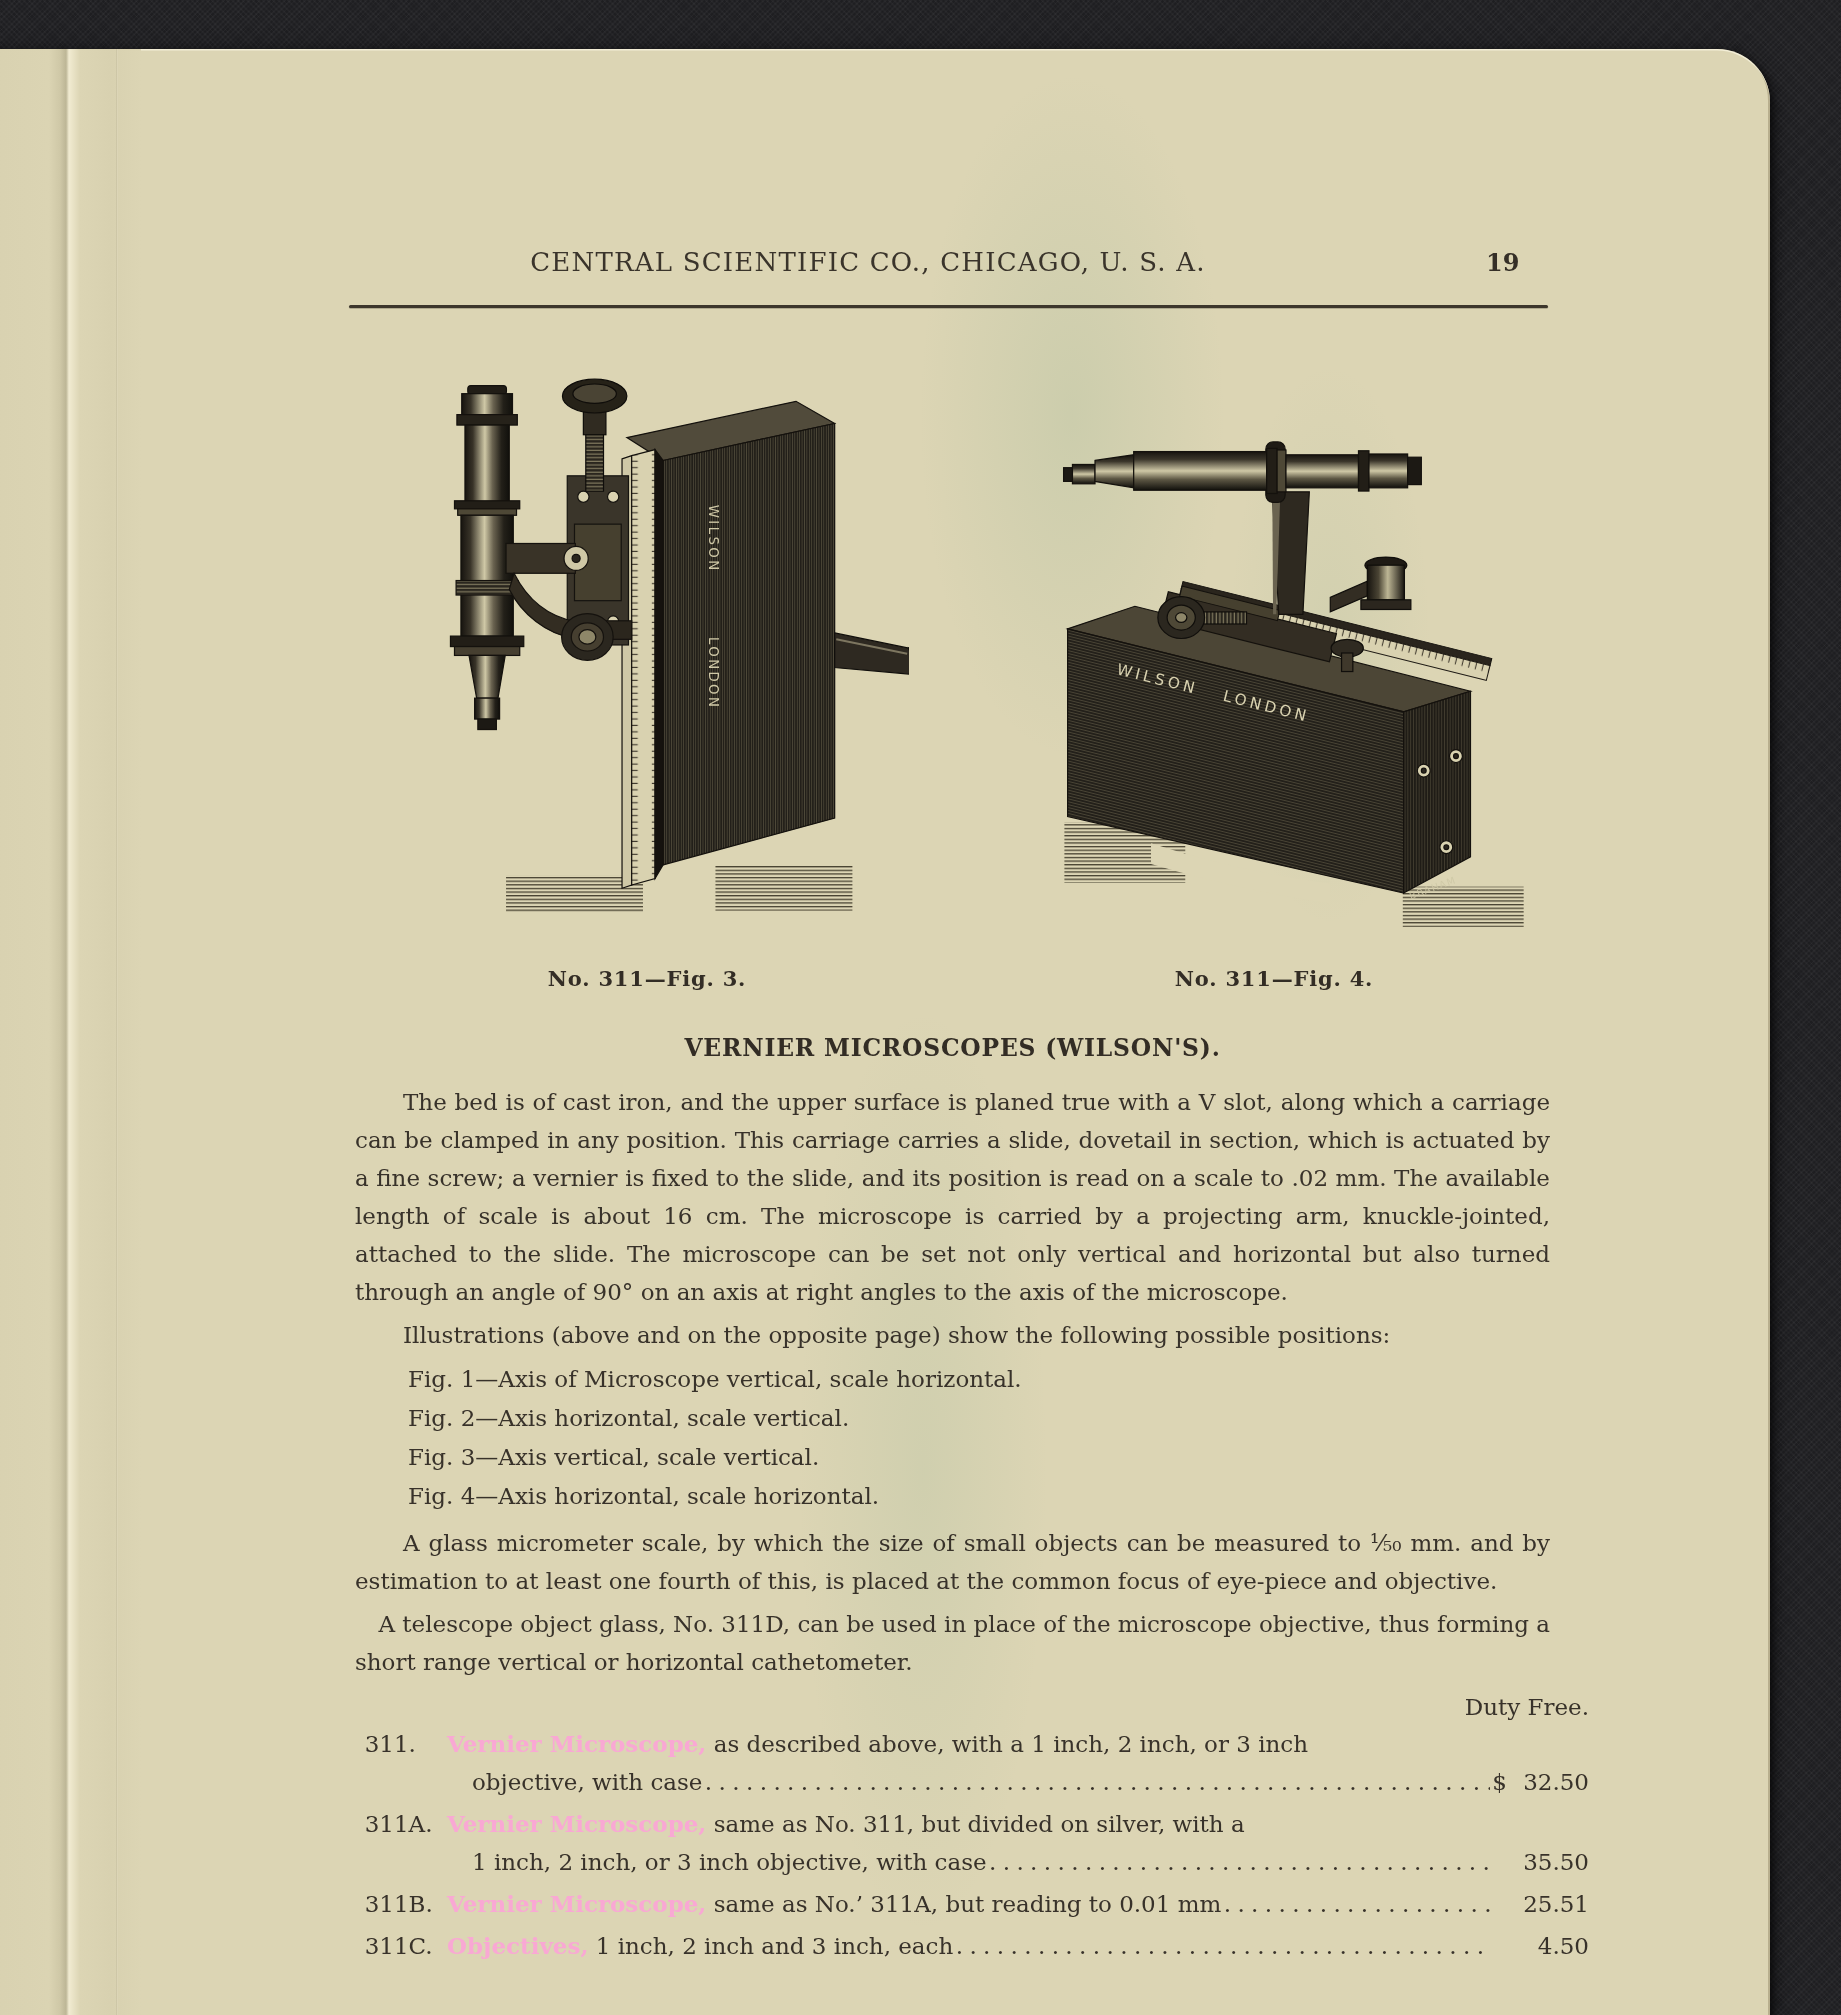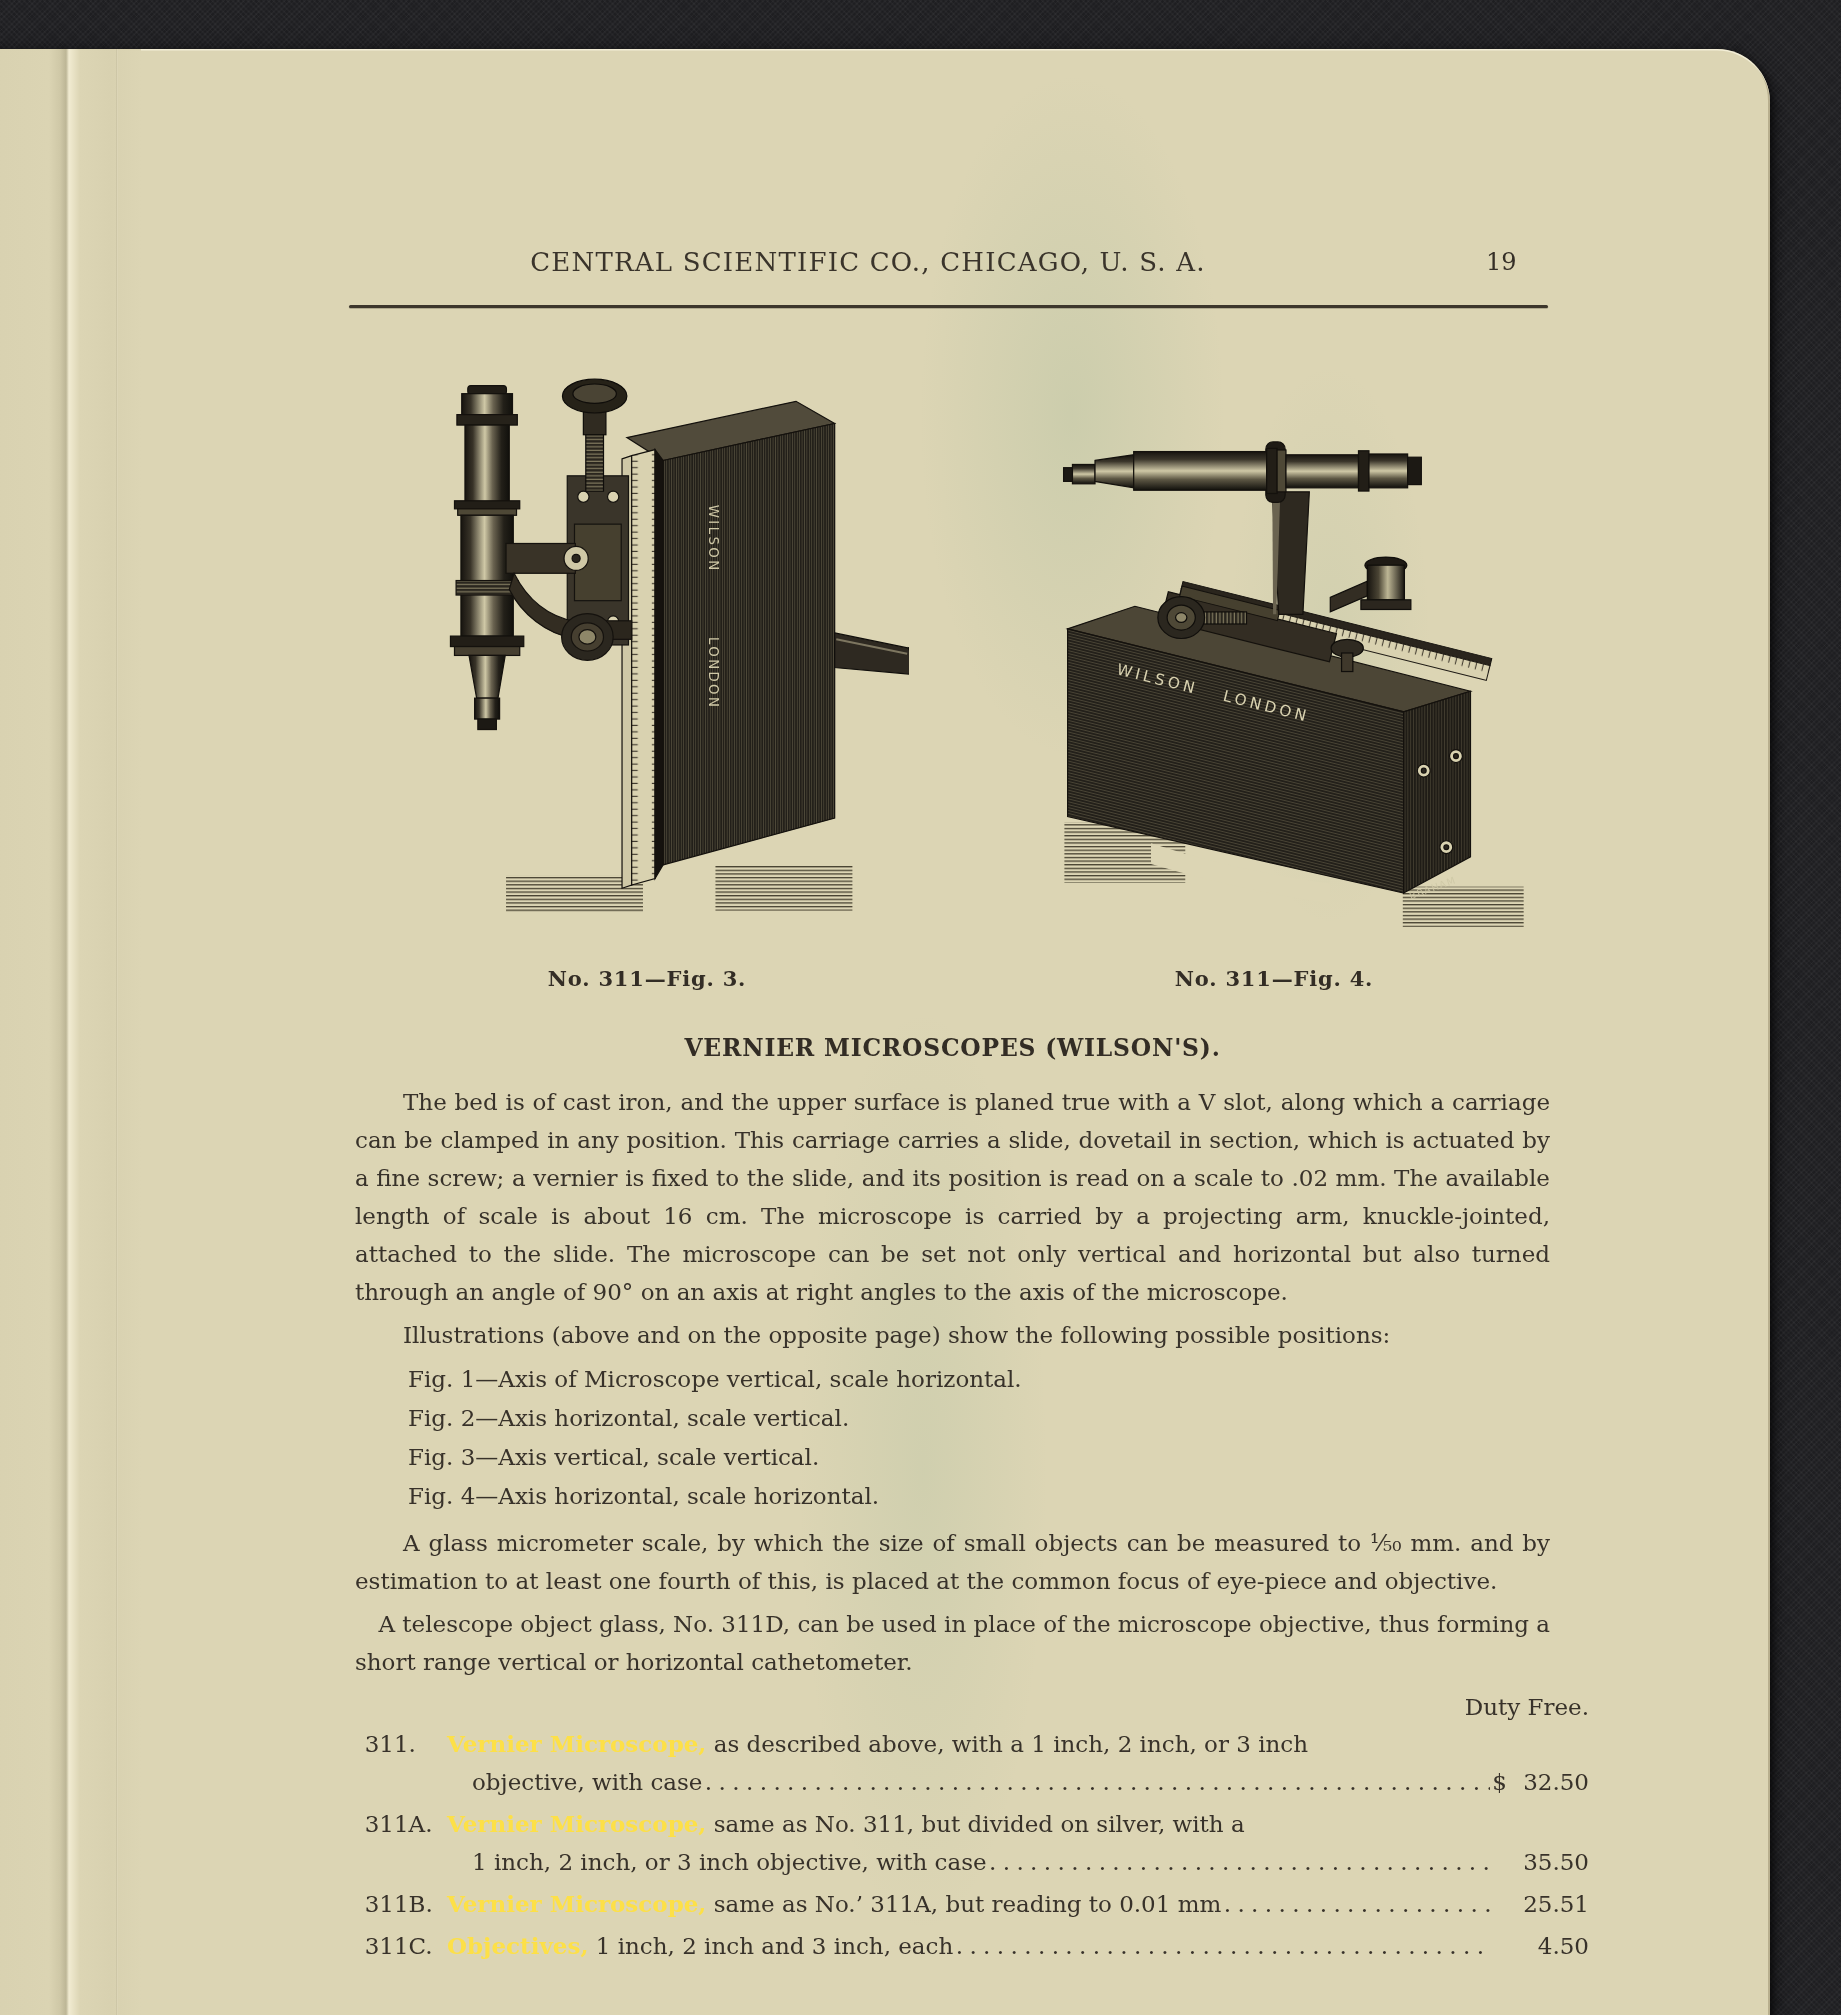--- a/index.html
+++ b/index.html
@@ -31,21 +31,21 @@
   .ghost{position:absolute;border-radius:50%;pointer-events:none;}
   .g1{left:919px;top:73px;width:306px;height:685px;background:radial-gradient(closest-side,rgba(118,162,132,.16),rgba(118,162,132,0));}
   .g2{left:798px;top:1008px;width:250px;height:927px;background:radial-gradient(closest-side,rgba(118,162,132,.12),rgba(118,162,132,0));}
   .g3{left:1229px;top:363px;width:202px;height:564px;background:radial-gradient(closest-side,rgba(118,162,132,.10),rgba(118,162,132,0));}
 
   .header-row{position:absolute;left:355px;top:247px;width:1195px;}
   .header-title{
     text-align:center;padding-right:169px;
     font-size:26px;letter-spacing:1.2px;color:#3a342b;white-space:nowrap;
   }
-  .page-number{position:absolute;left:1486px;top:248px;font-size:24px;font-weight:400;color:#352f27;}
+  .page-number{position:absolute;left:1486px;top:248px;font-size:24px;font-weight:700;color:#352f27;}
   .rule{position:absolute;left:349px;top:305px;width:1199px;height:3.2px;background:#3d372c;border-radius:2px;
     box-shadow:0 0.8px 0 rgba(61,55,44,.35);}
 
   .figure{position:absolute;}
   .fig3{left:385px;top:355px;width:524px;height:588px;}
   .fig4{left:1048px;top:371px;width:484px;height:564px;}
   .caption{position:absolute;top:966px;font-size:21px;font-weight:700;letter-spacing:0.8px;text-align:center;color:#332d25;}
   .cap3{left:385px;width:524px;}
   .cap4{left:1032px;width:484px;}
 
@@ -60,21 +60,21 @@
   .entry{position:relative;padding-left:92px;margin-bottom:4px;}
   .code{position:absolute;left:9.7px;top:0;}
   .entry .l1{white-space:nowrap;}
   .row{display:flex;align-items:baseline;}
   .row .desc{white-space:nowrap;}
   .row.cont .desc{padding-left:25px;}
   .leader{flex:1 1 auto;overflow:hidden;white-space:nowrap;margin:0 2.4px;}
   .leader::after{content:"....................................................................................................................";letter-spacing:6.4px;}
   .cur{width:31px;flex:0 0 auto;text-align:left;}
   .price{min-width:64px;flex:0 0 auto;text-align:right;}
-  b{font-weight:700;color:#fde047;}
+  b{font-weight:700;color:#f9a8d4;}
 </style>
 </head>
 <body>
 
 <div class="page">
   <div class="gutter"></div>
   <div class="crease2"></div>
 </div>
 
 <div class="ghost g1"></div>

